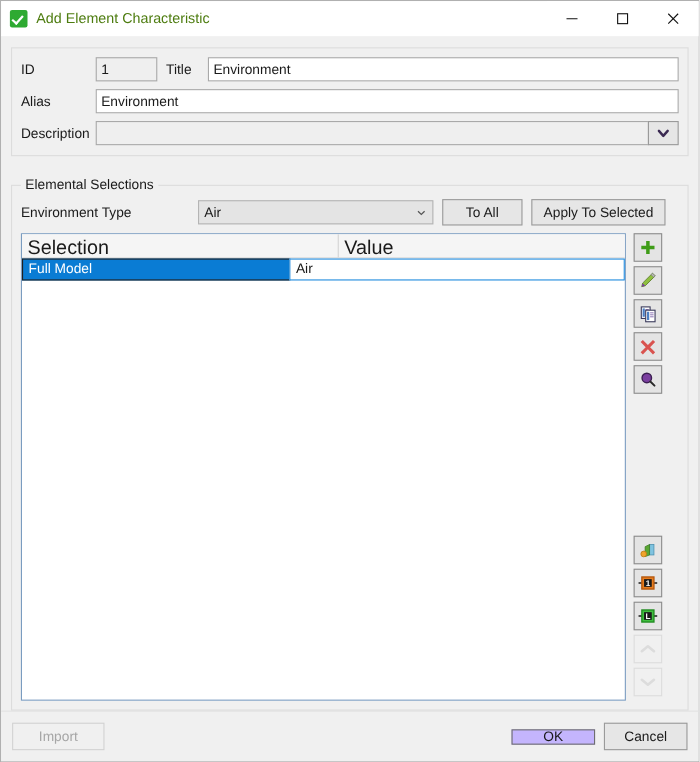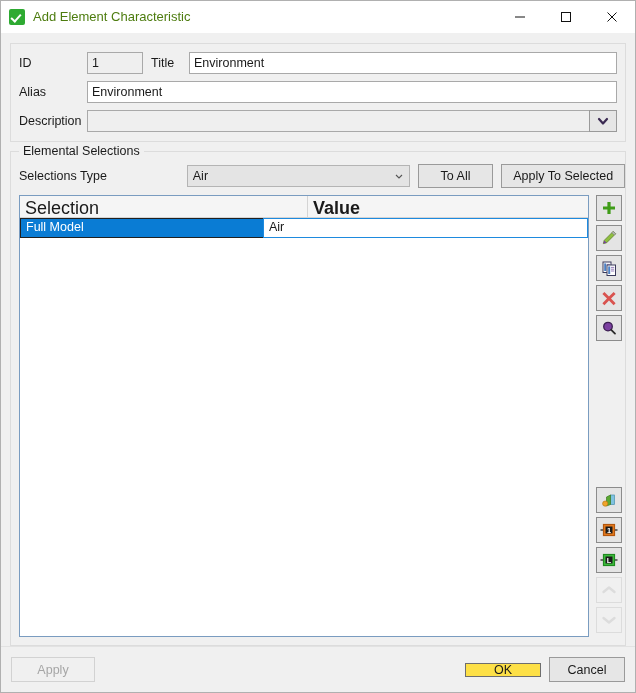--- a/index.html
+++ b/index.html
@@ -112,23 +112,23 @@
   .desc-btn {
     box-sizing: border-box;
     width: 28px; height: 22px;
     border: 1px solid #9a9a9a;
     background: #e6e6e6;
     display: flex; align-items: center; justify-content: center;
     margin-left: -1px;
   }
   
   .groupbox {
-    margin: 9px 9px 0 9px;
+    margin: 26px 9px 0 9px;
     border: 1px solid #dcdcdc;
-    padding: 0 0 8px 8px;
+    padding: 0 20px 8px 8px;
     position: relative;
     flex: 1 1 auto;
     display: flex;
     flex-direction: column;
     min-height: 0;
   }
   .group-legend {
     position: absolute;
     top: -8px; left: 8px;
     background: #f0f0f0;
@@ -193,21 +193,21 @@
   }
   .gh {
     font-size: 18px;
     color: #1a1a1a;
     padding: 2px 0 0 5px;
     box-sizing: border-box;
     overflow: hidden;
     white-space: nowrap;
   }
   .gh-sel { width: 288px; border-right: 1px solid #d4d4d4; }
-  .gh-val { flex: 1 1 auto; font-weight: bold; }
+  .gh-val { flex: 1 1 auto; }
   .grid-body { flex: 1 1 auto; position: relative; min-height: 0; }
   .grid-row {
     display: flex;
     height: 20px;
     align-items: stretch;
   }
   .cell-sel {
     box-sizing: border-box;
     width: 244px;
     background: #0a7cd4;
@@ -264,21 +264,21 @@
   .btn-import {
     width: 84px; height: 25px;
     border: 1px solid #d2d2d2;
     background: #f0f0f0;
     color: #a6a6a6;
   }
   .foot-spacer { flex: 1 1 auto; }
   .btn-ok {
     width: 76px; height: 14px;
     border: 1px solid #6e6e6e;
-    background: #fde047;
+    background: #c4b5fd;
   }
   .btn-cancel {
     width: 76px; height: 25px;
     border: 1px solid #9a9a9a;
     background: #e6e6e6;
     margin-left: 8px;
   }
   .ico { display: block; }
 </style>
 </head>
@@ -330,21 +330,21 @@
               <path d="M3 5 L7 9.5 L11 5" fill="none" stroke="#3b2a52" stroke-width="2.2" stroke-linecap="round" stroke-linejoin="round"></path>
             </svg>
         </div>
       </div>
     </div>
 
     <div class="groupbox">
       <div class="group-legend">Elemental Selections</div>
 
       <div class="type-row">
-        <div class="type-label">Selections Type</div>
+        <div class="type-label">Environment Type</div>
         <div class="combo">
           <span class="combo-text">Air</span>
           <svg class="ico" width="10" height="10" viewBox="0 0 10 10">
               <path d="M2 4 L5 7 L8 4" fill="none" stroke="#555" stroke-width="1.1"></path>
             </svg>
         </div>
         <div class="btn btn-toall">To All</div>
         <div class="btn btn-apply">Apply To Selected</div>
       </div>
 
@@ -437,20 +437,20 @@
           <div class="tool disabled">
             <svg class="ico" width="16" height="12" viewBox="0 0 16 12">
               <path d="M2.5 4 L8 8.5 L13.5 4" fill="none" stroke="#dcdcdc" stroke-width="2.4" stroke-linecap="round" stroke-linejoin="round"></path>
             </svg>
           </div>
         </div>
       </div>
     </div>
 
     <div class="footer">
-      <div class="btn btn-import">Apply</div>
+      <div class="btn btn-import">Import</div>
       <div class="foot-spacer"></div>
       <div class="btn btn-ok">OK</div>
       <div class="btn btn-cancel">Cancel</div>
     </div>
 
   </div>
 </div>
 
 </body></html>

